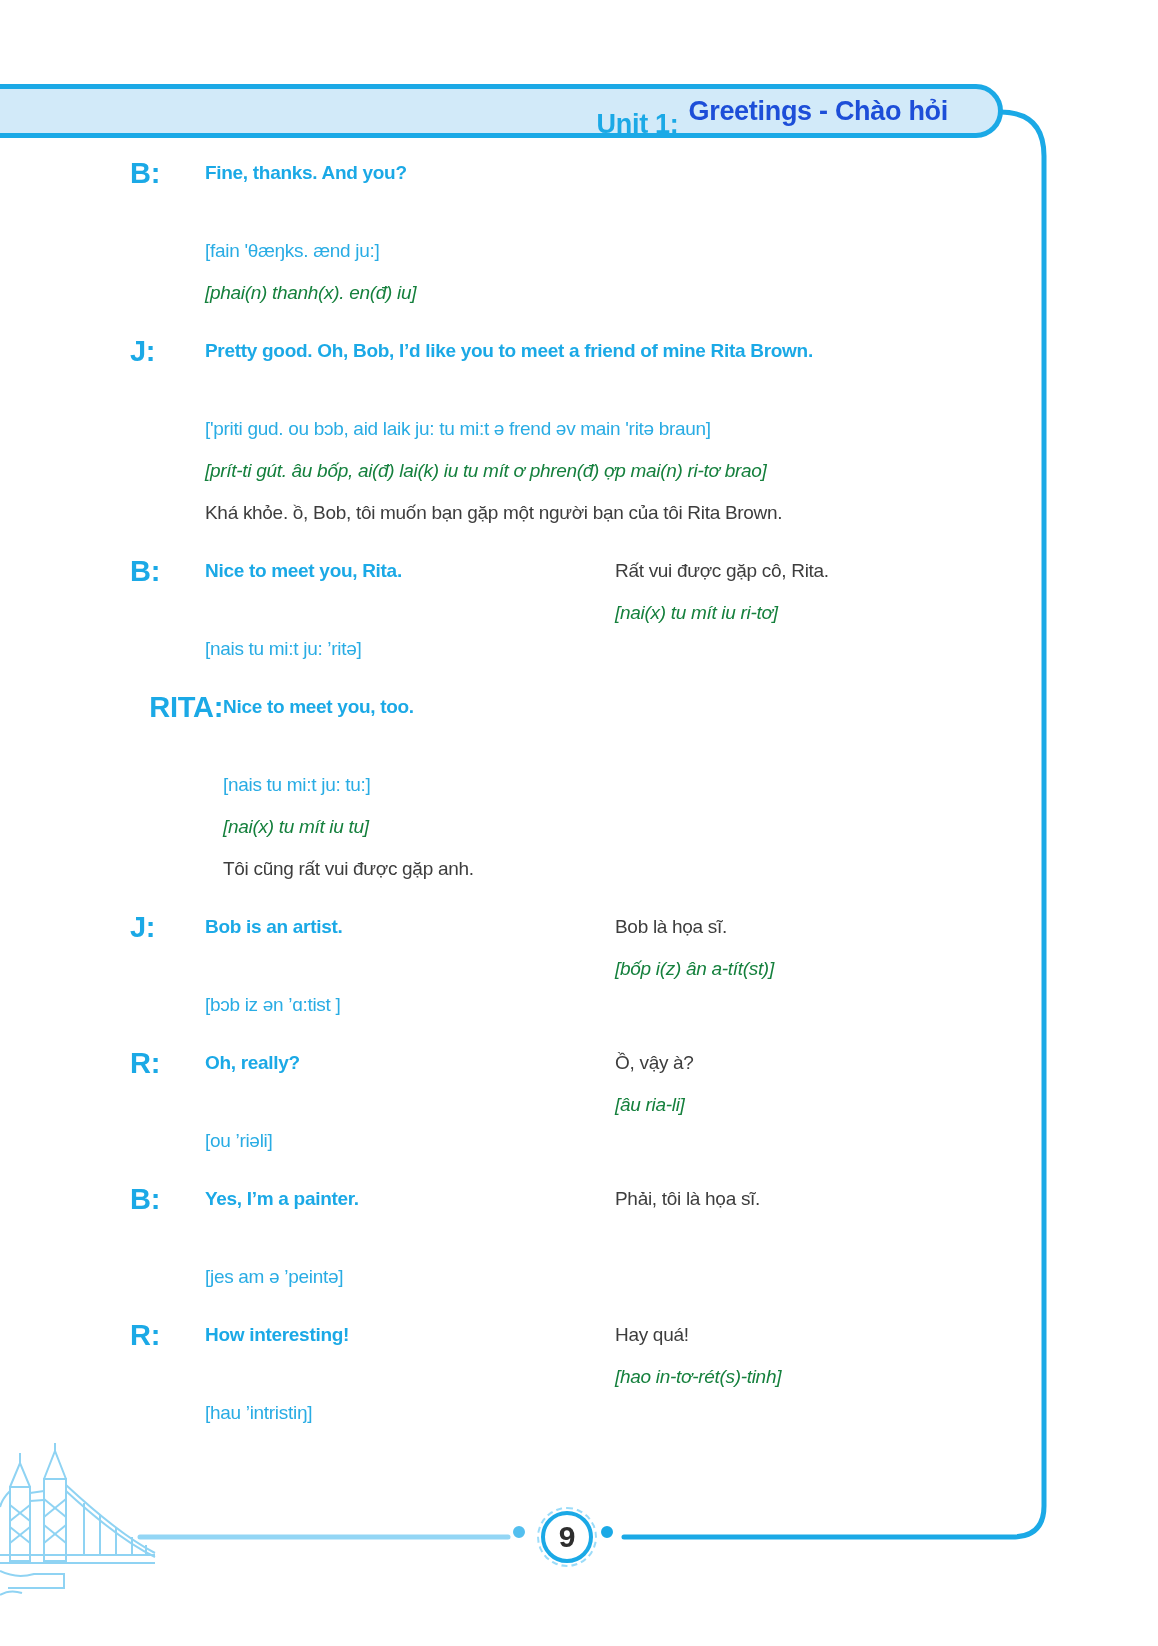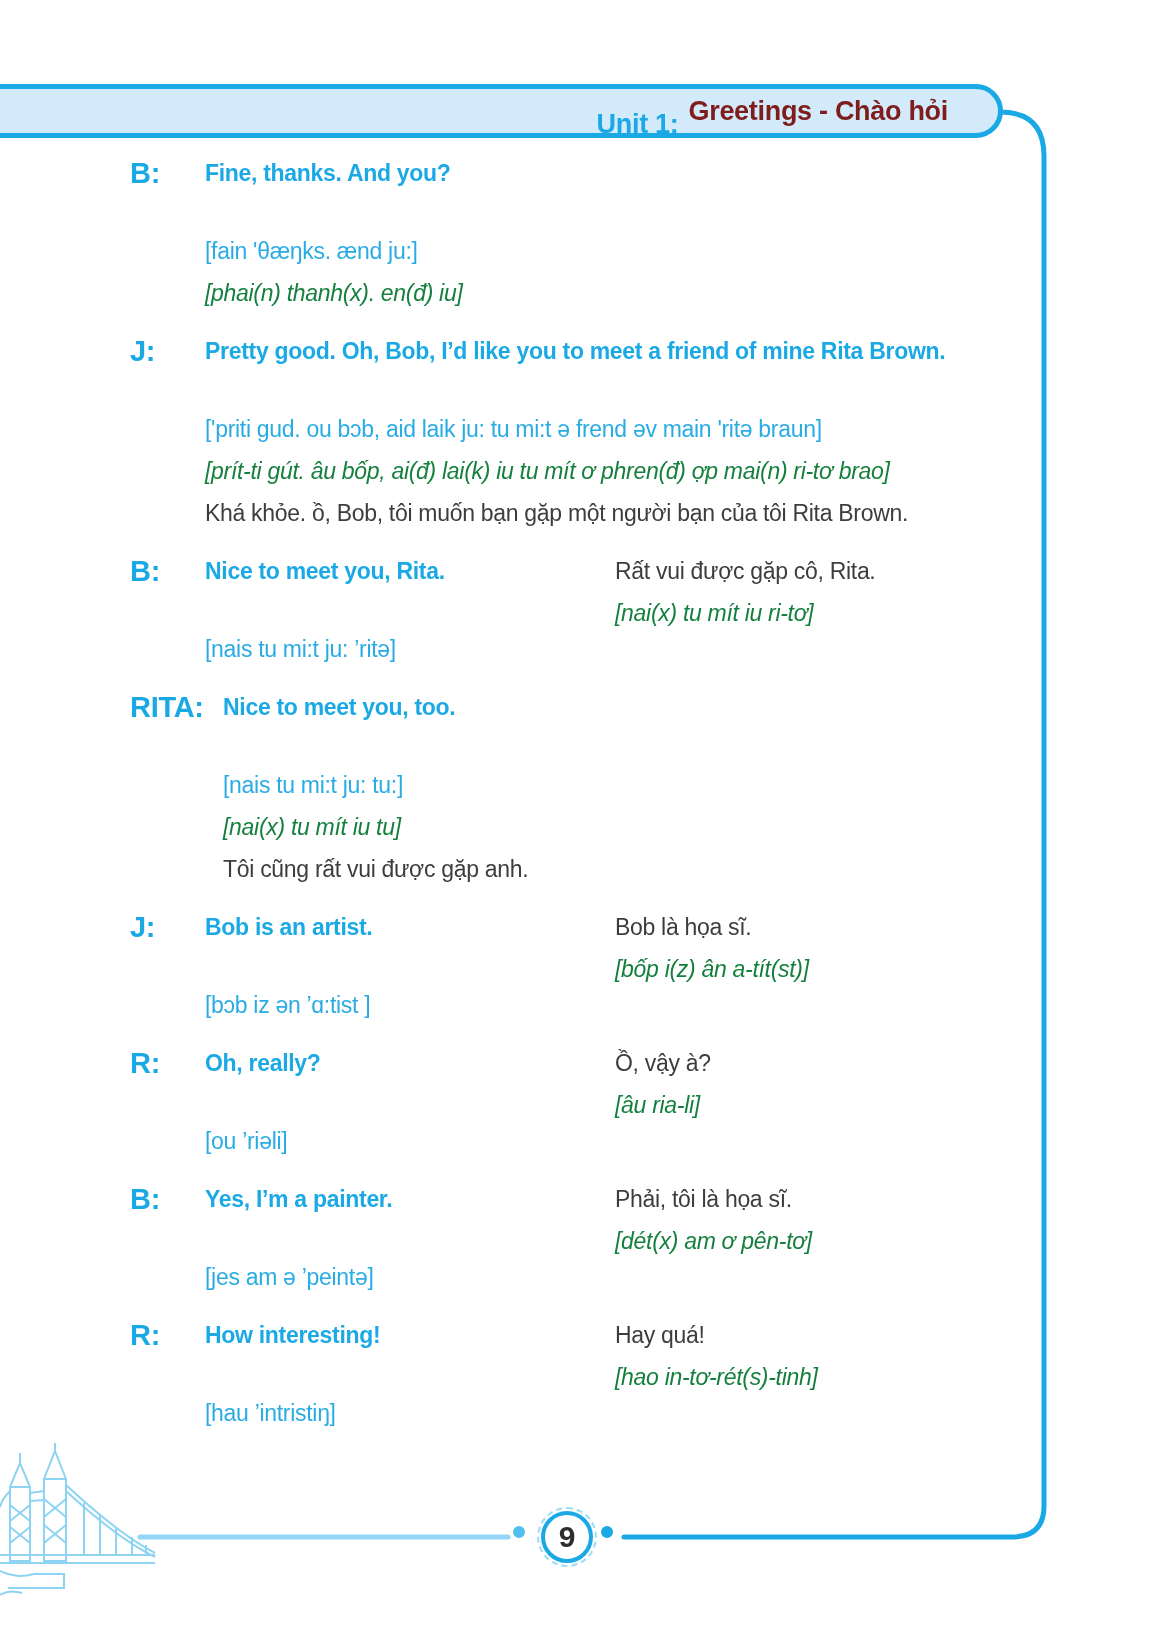--- a/index.html
+++ b/index.html
@@ -28,21 +28,21 @@
     align-items: center;
     justify-content: flex-end;
     padding-right: 50px;
     font-size: 27px;
     font-weight: bold;
     letter-spacing: -0.3px;
     white-space: nowrap;
     z-index: 2;
   }
   .unit-label { color: #1ba9e6; margin-right: 10px; margin-top: 26px; }
-  .unit-title { color: #7f1d1d; }
+  .unit-title { color: #1d4ed8; }
 
   
   .border-svg {
     position: absolute;
     left: 0; top: 0;
     width: 1158px; height: 1646px;
     z-index: 1;
     pointer-events: none;
   }
   .ring {
@@ -92,24 +92,24 @@
   }
   .entry { display: flex; margin-bottom: 16px; }
   .speaker {
     flex: 0 0 75px;
     font-size: 29px;
     font-weight: bold;
     color: #1ba9e6;
     line-height: 42px;
     letter-spacing: -0.3px;
   }
-  .entry.rita .speaker { flex: 0 0 93px; }
+  .entry.rita .speaker { flex: 0 0 93px; text-align: right; }
   .content { flex: 1; min-width: 0; }
   .en, .ipa, .vp, .tr {
-    font-size: 23px;
+    font-size: 19px;
     line-height: 42px;
     letter-spacing: -0.3px;
   }
   .en  { color: #1ba9e6; font-weight: bold; }
   .ipa { color: #29ace4; margin-top: 36px; }
   .vp  { color: #15803d; font-style: italic; }
   .tr  { color: #3d3d3d; }
   .just { text-align: justify; }
   .two { display: flex; justify-content: center; }
   .col-l { flex: 0 0 410px; }
@@ -205,21 +205,20 @@
 
     <div class="entry">
       <div class="speaker">B:</div>
       <div class="content two">
         <div class="col-l">
           <div class="en">Yes, I’m a painter.</div>
           <div class="ipa">[jes am ə ’peintə]</div>
         </div>
         <div class="col-r">
           <div class="tr">Phải, tôi là họa sĩ.</div>
-          <div class="vp">[dét(x) am ơ pên-tơ]</div>
         </div>
       </div>
     </div>
 
     <div class="entry">
       <div class="speaker">R:</div>
       <div class="content two">
         <div class="col-l">
           <div class="en">How interesting!</div>
           <div class="ipa">[hau ’intristiŋ]</div>

